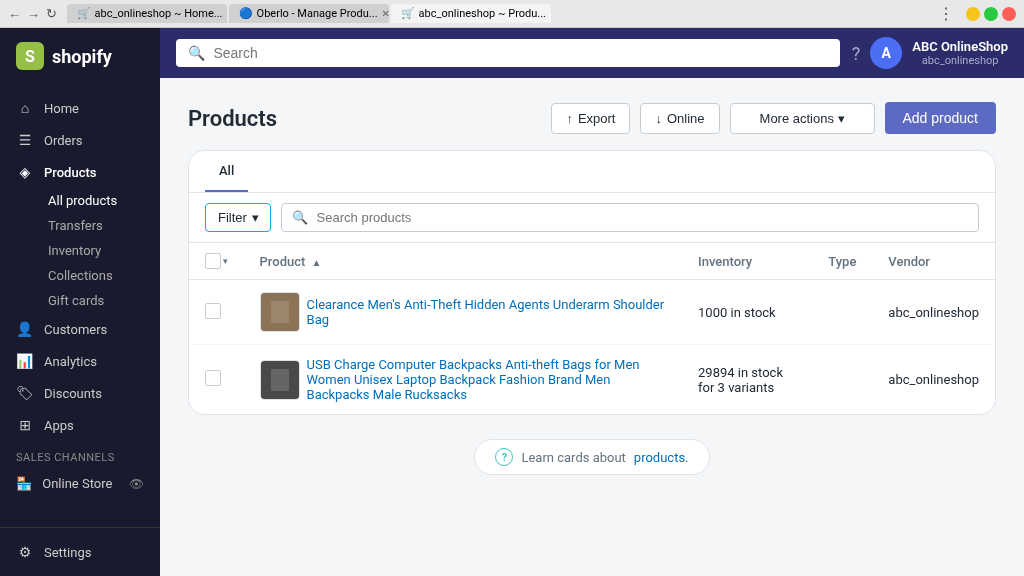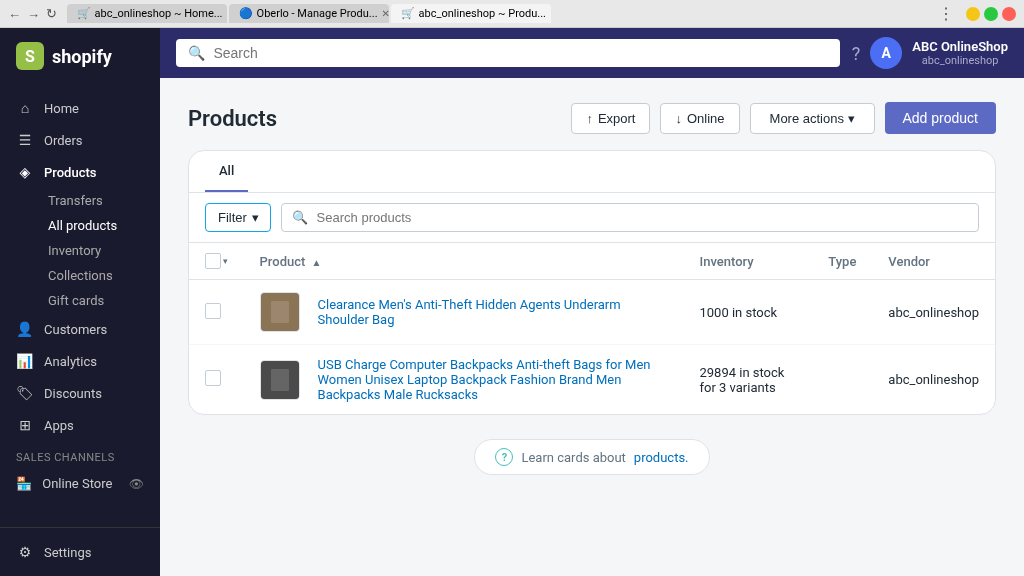--- a/index.html
+++ b/index.html
@@ -222,21 +222,21 @@
       border: none;
       border-radius: 4px;
       font-size: 14px;
       font-weight: 500;
       cursor: pointer;
     }
     .more-actions {
       display: flex;
       align-items: center;
       gap: 4px;
-      padding: 7px 19px;
+      padding: 7px 29px;
       border: 1px solid #c4cdd6;
       border-radius: 4px;
       background: white;
       font-size: 13px;
       cursor: pointer;
       color: #212b36;
     }
 
     
     .card {
@@ -315,21 +315,21 @@
       padding: 12px 16px;
       border-bottom: 1px solid #f4f6f8;
       font-size: 13px;
       color: #212b36;
       vertical-align: middle;
     }
     tr:last-child td { border-bottom: none; }
     .product-cell {
       display: flex;
       align-items: center;
-      gap: 18px;
+      gap: 7px;
     }
     .product-thumb {
       width: 40px;
       height: 40px;
       border: 1px solid #dfe3e8;
       border-radius: 4px;
       background: #f9fafb;
       overflow: hidden;
       flex-shrink: 0;
       display: flex;
@@ -448,22 +448,22 @@
       </div>
       <div class="sidebar-item">
         <span class="icon">☰</span>
         <span>Orders</span>
       </div>
       <div class="sidebar-item active">
         <span class="icon">◈</span>
         <span>Products</span>
       </div>
       <div class="sidebar-sub">
+        <div class="sidebar-sub-item active">All products</div>
         <div class="sidebar-sub-item">Transfers</div>
-        <div class="sidebar-sub-item active">All products</div>
         <div class="sidebar-sub-item">Inventory</div>
         <div class="sidebar-sub-item">Collections</div>
         <div class="sidebar-sub-item">Gift cards</div>
       </div>
       <div class="sidebar-item">
         <span class="icon">👤</span>
         <span>Customers</span>
       </div>
       <div class="sidebar-item">
         <span class="icon">📊</span>

